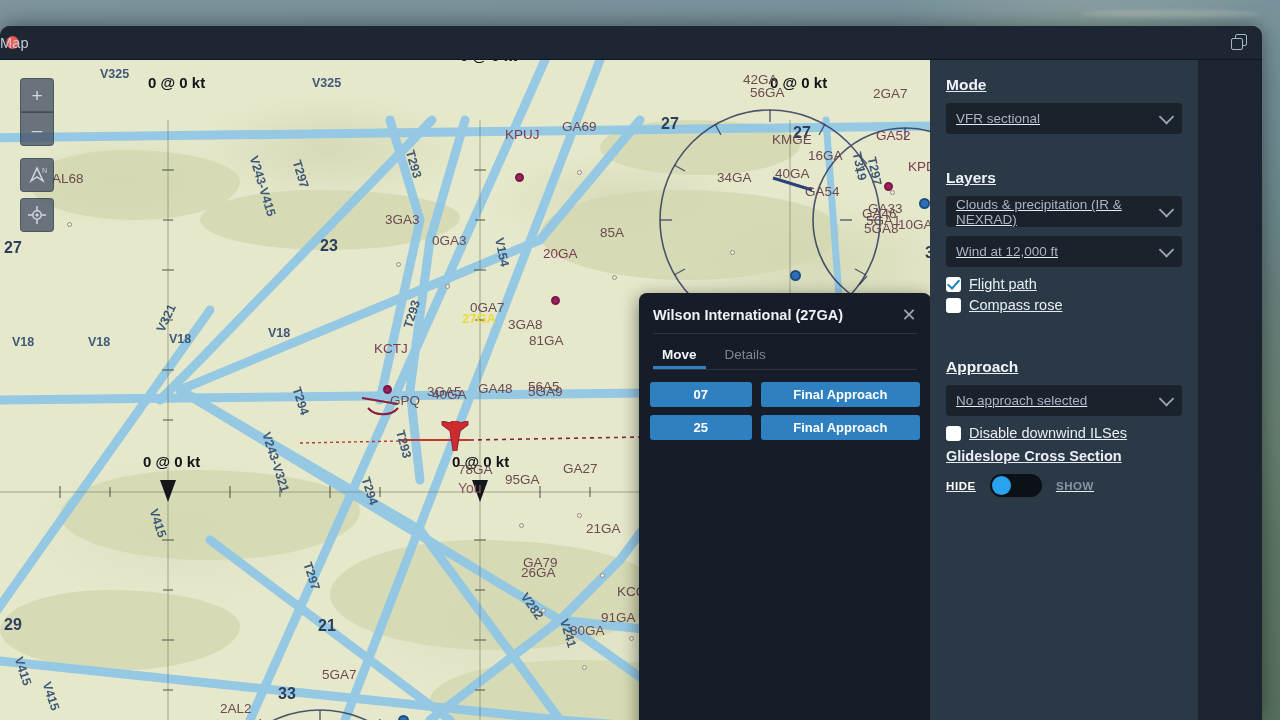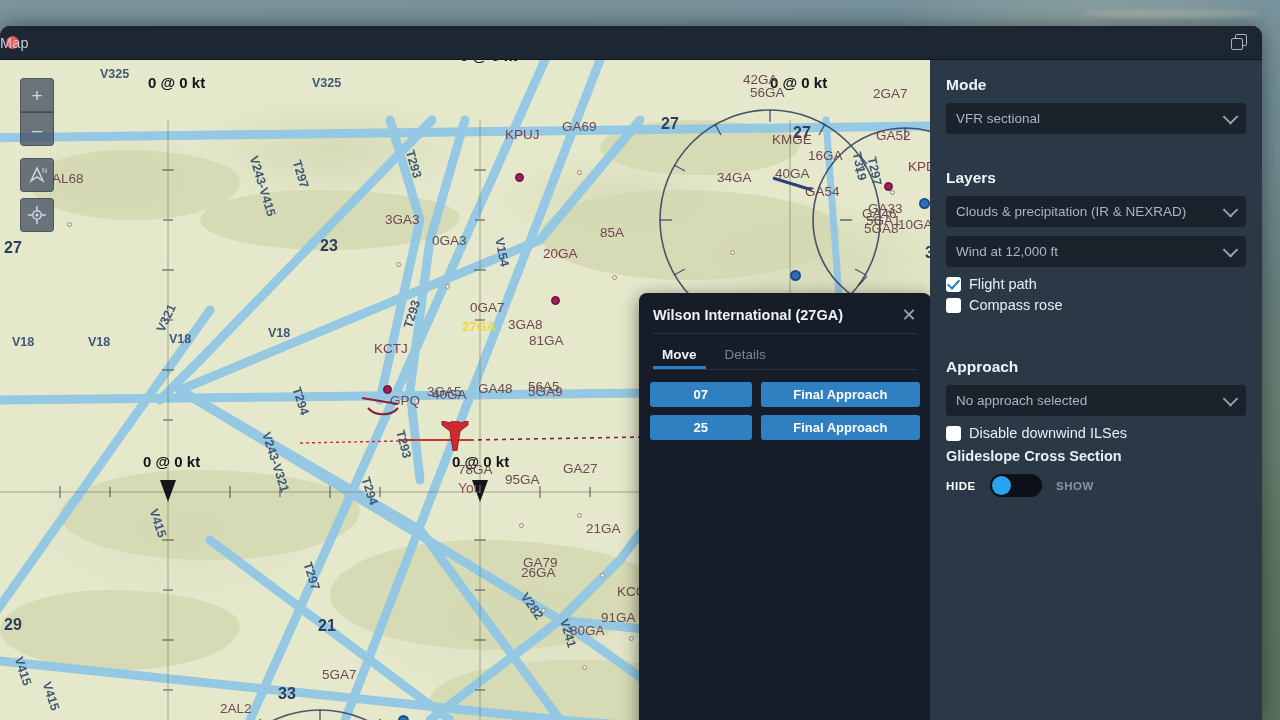--- a/index.html
+++ b/index.html
@@ -149,22 +149,22 @@
   .rw-btn {
     background: #2f80c0; color: #ffffff; border: none; border-radius: 3px;
     font-family: "Liberation Sans", sans-serif; font-size: 13px; font-weight: 700;
     height: 25px; display: flex; align-items: center; justify-content: center;
   }
   .rw-btn.num { width: 102px; }
   .rw-btn.fa  { width: 160px; }
 
   
   #sidebar {
-    width: 332px; height: 660px; background: #2b3947;
-    padding: 16px 16px 0 16px; color: #e6ecf2; overflow: hidden;
+    width: 268px; height: 660px; background: #2b3947;
+    padding: 16px 16px 0 16px; color: #e6ecf2; overflow: hidden; text-decoration: underline;
   }
   .sb-h {
     font-size: 15.5px; font-weight: 700; color: #eef3f8; margin-bottom: 9px;
   }
   .sb-gap { height: 26px; }
   .sb-select {
     position: relative; height: 31px; background: #1a222c; border-radius: 4px;
     display: flex; align-items: center; padding: 0 30px 0 10px;
     font-size: 13.5px; color: #a9b5c2; margin-bottom: 9px;
   }
@@ -410,21 +410,21 @@
           <div class="mlabel wind" style="left: 143px; top: 394px;">0 @ 0 kt</div>
           <div class="mlabel wind" style="left: 452px; top: 394px;">0 @ 0 kt</div>
           <div class="mlabel apt" style="left: 52px; top: 112px;">AL68</div>
           <div class="mlabel apt" style="left: 385px; top: 153px;">3GA3</div>
           <div class="mlabel apt" style="left: 432px; top: 174px;">0GA3</div>
           <div class="mlabel aptM" style="left: 505px; top: 68px;">KPUJ</div>
           <div class="mlabel apt" style="left: 562px; top: 60px;">GA69</div>
           <div class="mlabel apt" style="left: 600px; top: 166px;">85A</div>
           <div class="mlabel aptM" style="left: 543px; top: 187px;">20GA</div>
           <div class="mlabel apt" style="left: 470px; top: 241px;">0GA7</div>
-          <div class="mlabel yellowlbl" style="left: 462px; top: 260px;">27GA</div>
+          <div class="mlabel yellowlbl" style="left: 462px; top: 252px;">27GA</div>
           <div class="mlabel apt" style="left: 508px; top: 258px;">3GA8</div>
           <div class="mlabel apt" style="left: 529px; top: 274px;">81GA</div>
           <div class="mlabel aptM" style="left: 374px; top: 282px;">KCTJ</div>
           <div class="mlabel apt" style="left: 390px; top: 334px;">GPQ</div>
           <div class="mlabel apt" style="left: 427px; top: 325px;">3GA5</div>
           <div class="mlabel apt" style="left: 432px; top: 328px;">40GA</div>
           <div class="mlabel apt" style="left: 478px; top: 322px;">GA48</div>
           <div class="mlabel apt" style="left: 528px; top: 320px;">56A5</div>
           <div class="mlabel apt" style="left: 528px; top: 325px;">5GA9</div>
           <div class="mlabel apt" style="left: 458px; top: 403px;">78GA</div>

